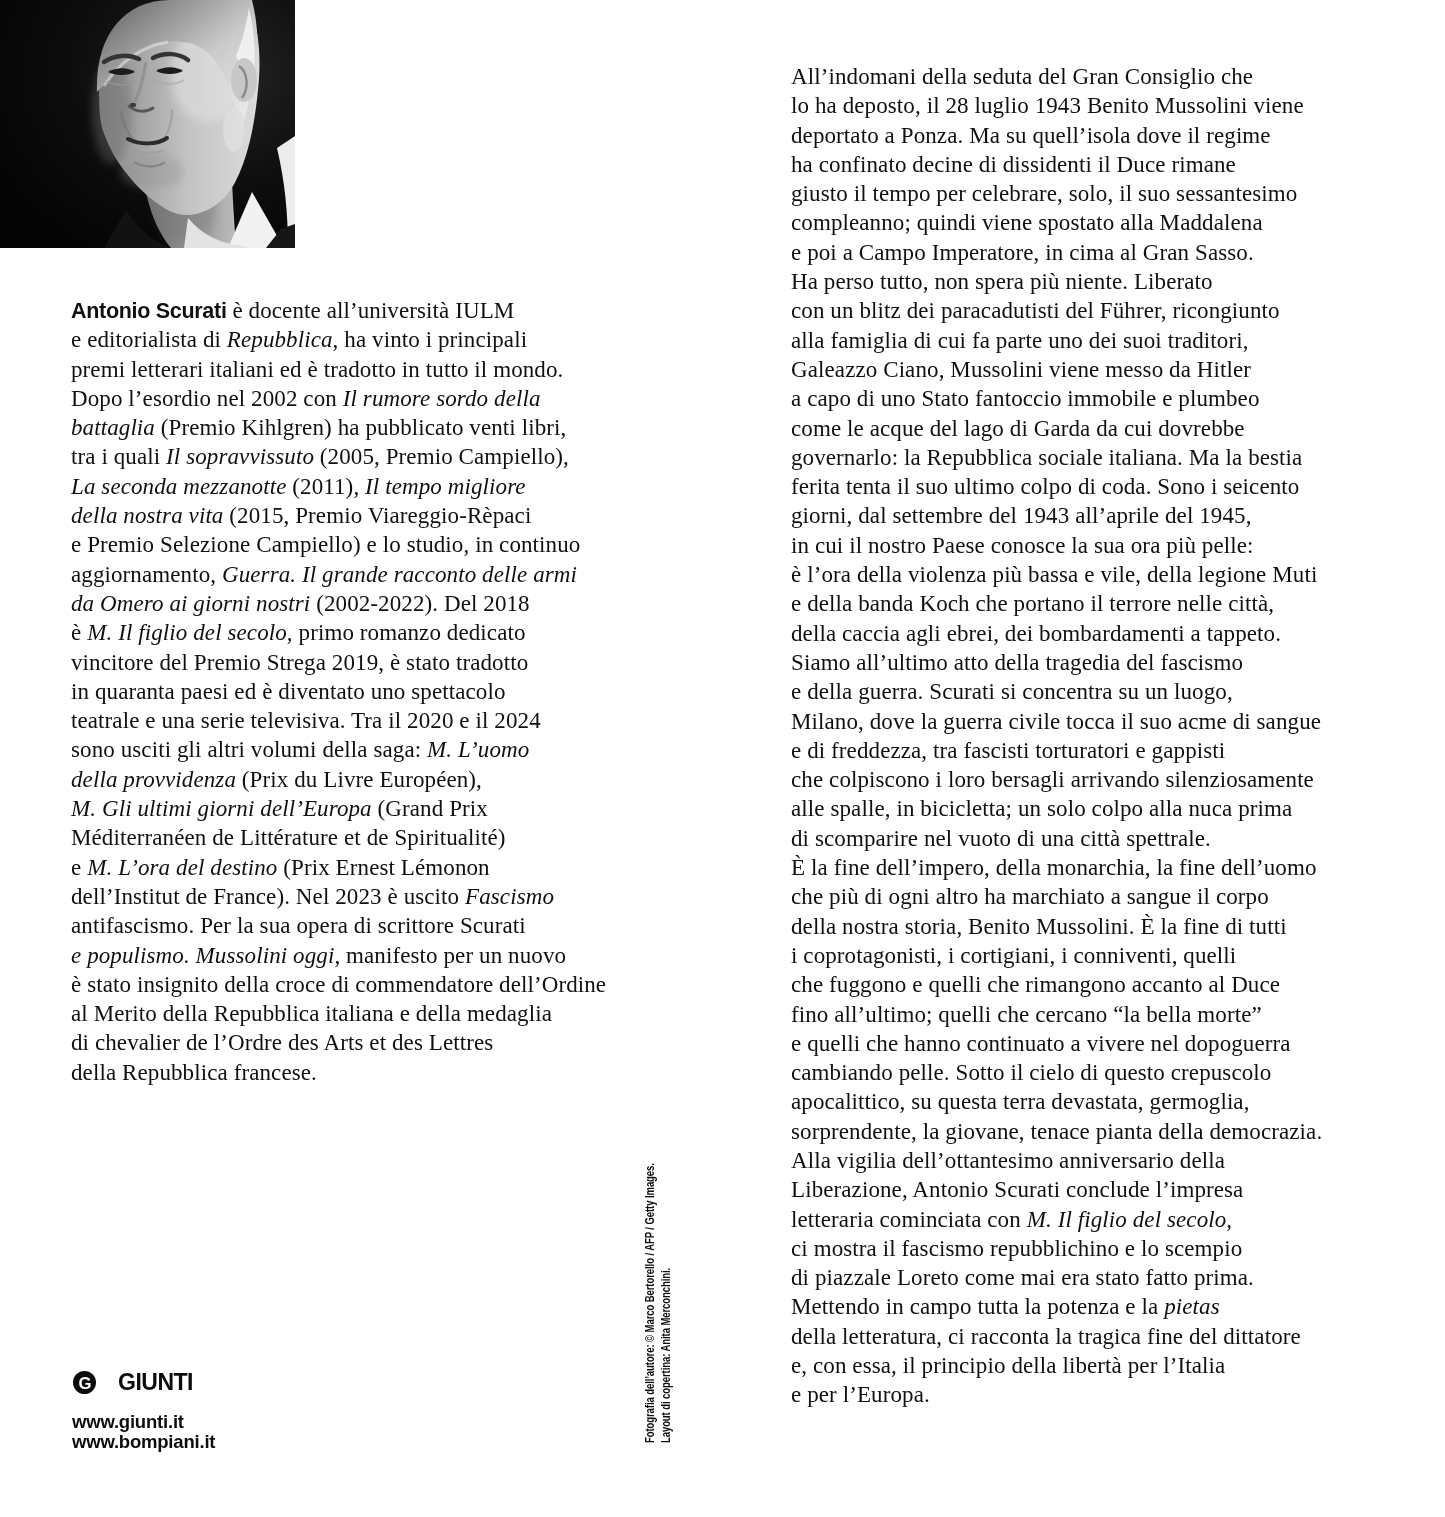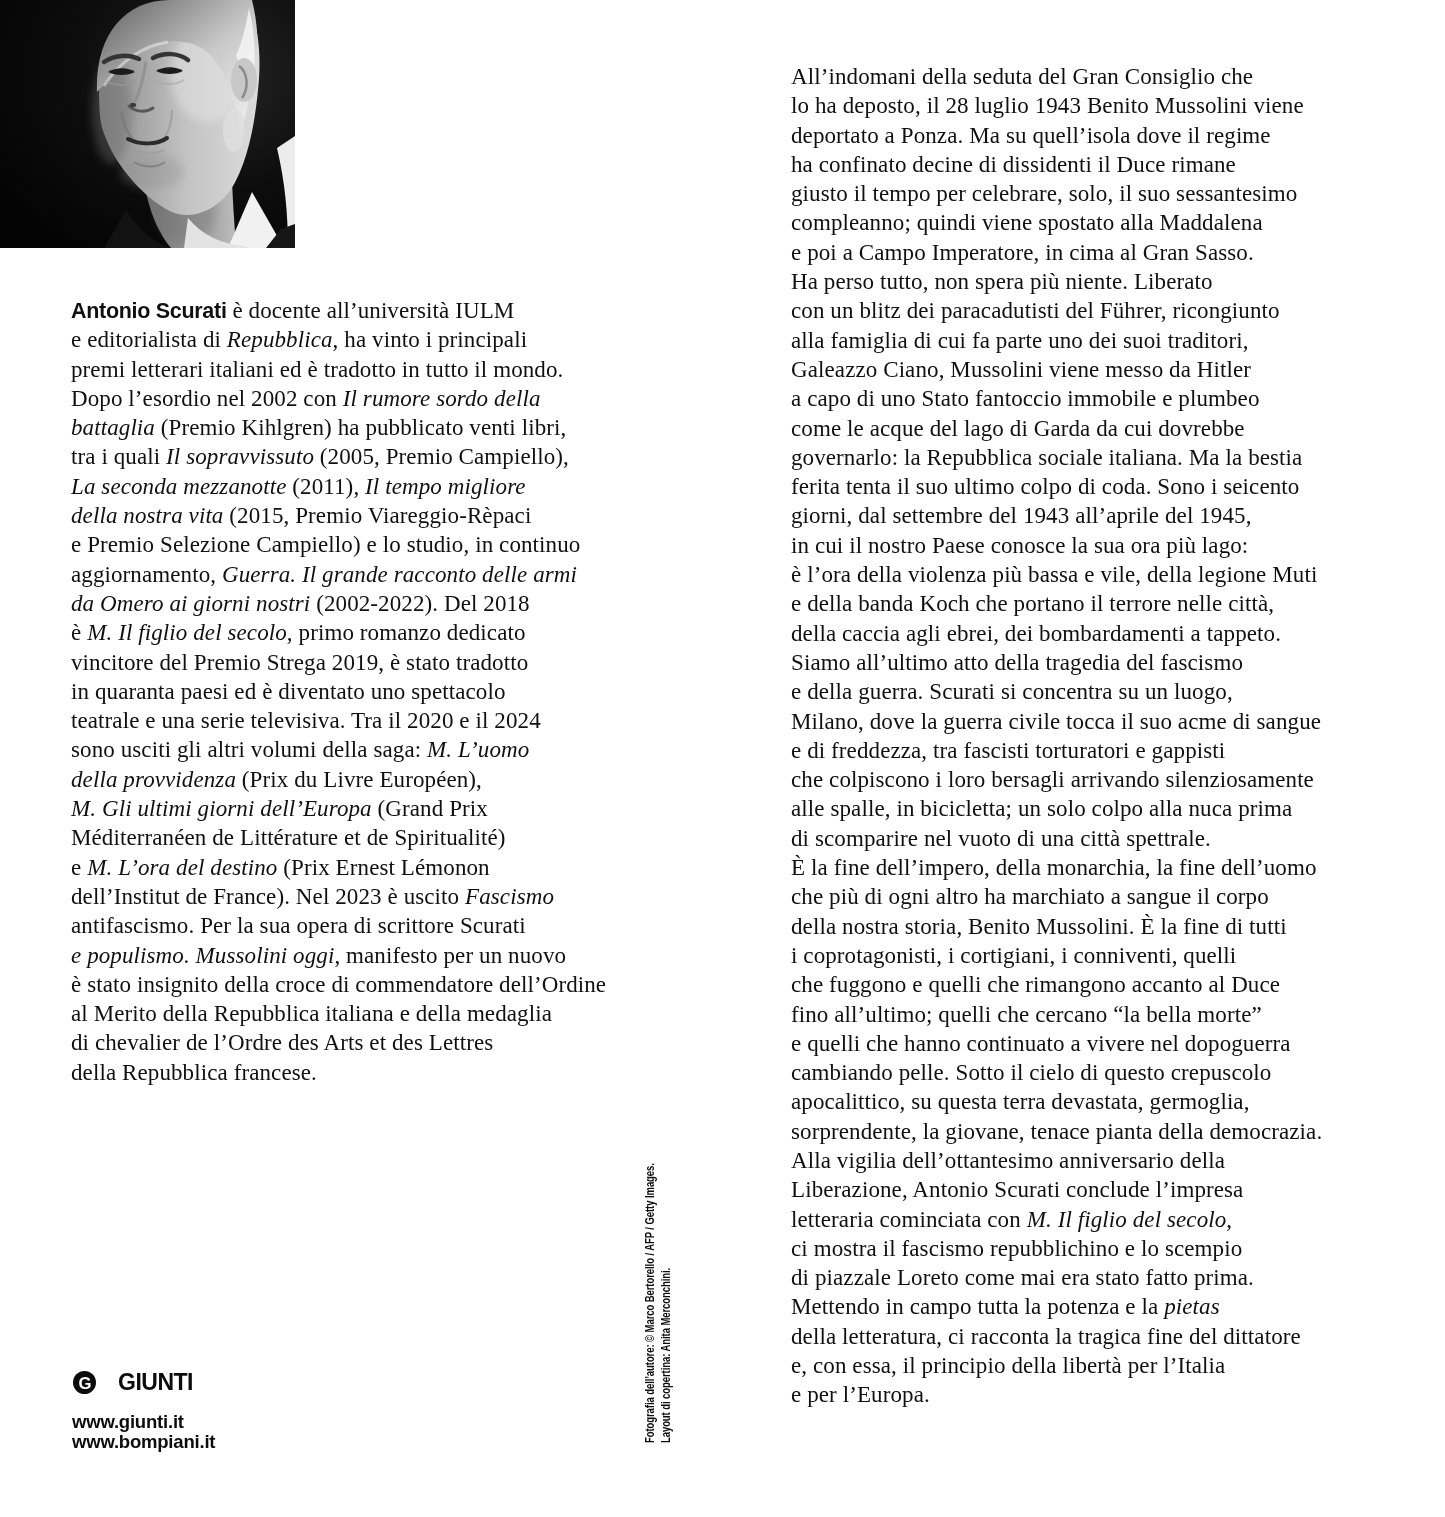--- a/index.html
+++ b/index.html
@@ -159,21 +159,21 @@
       <div class="tline"><span>e poi a Campo Imperatore, in cima al Gran Sasso.</span></div>
       <div class="tline"><span>Ha perso tutto, non spera più niente. Liberato</span></div>
       <div class="tline"><span>con un blitz dei paracadutisti del Führer, ricongiunto</span></div>
       <div class="tline"><span>alla famiglia di cui fa parte uno dei suoi traditori,</span></div>
       <div class="tline"><span>Galeazzo Ciano, Mussolini viene messo da Hitler</span></div>
       <div class="tline"><span>a capo di uno Stato fantoccio immobile e plumbeo</span></div>
       <div class="tline"><span>come le acque del lago di Garda da cui dovrebbe</span></div>
       <div class="tline"><span>governarlo: la Repubblica sociale italiana. Ma la bestia</span></div>
       <div class="tline"><span>ferita tenta il suo ultimo colpo di coda. Sono i seicento</span></div>
       <div class="tline"><span>giorni, dal settembre del 1943 all’aprile del 1945,</span></div>
-      <div class="tline"><span>in cui il nostro Paese conosce la sua ora più lago:</span></div>
+      <div class="tline"><span>in cui il nostro Paese conosce la sua ora più pelle:</span></div>
       <div class="tline"><span>è l’ora della violenza più bassa e vile, della legione Muti</span></div>
       <div class="tline"><span>e della banda Koch che portano il terrore nelle città,</span></div>
       <div class="tline"><span>della caccia agli ebrei, dei bombardamenti a tappeto.</span></div>
       <div class="tline"><span>Siamo all’ultimo atto della tragedia del fascismo</span></div>
       <div class="tline"><span>e della guerra. Scurati si concentra su un luogo,</span></div>
       <div class="tline"><span>Milano, dove la guerra civile tocca il suo acme di sangue</span></div>
       <div class="tline"><span>e di freddezza, tra fascisti torturatori e gappisti</span></div>
       <div class="tline"><span>che colpiscono i loro bersagli arrivando silenziosamente</span></div>
       <div class="tline"><span>alle spalle, in bicicletta; un solo colpo alla nuca prima</span></div>
       <div class="tline"><span>di scomparire nel vuoto di una città spettrale.</span></div>

